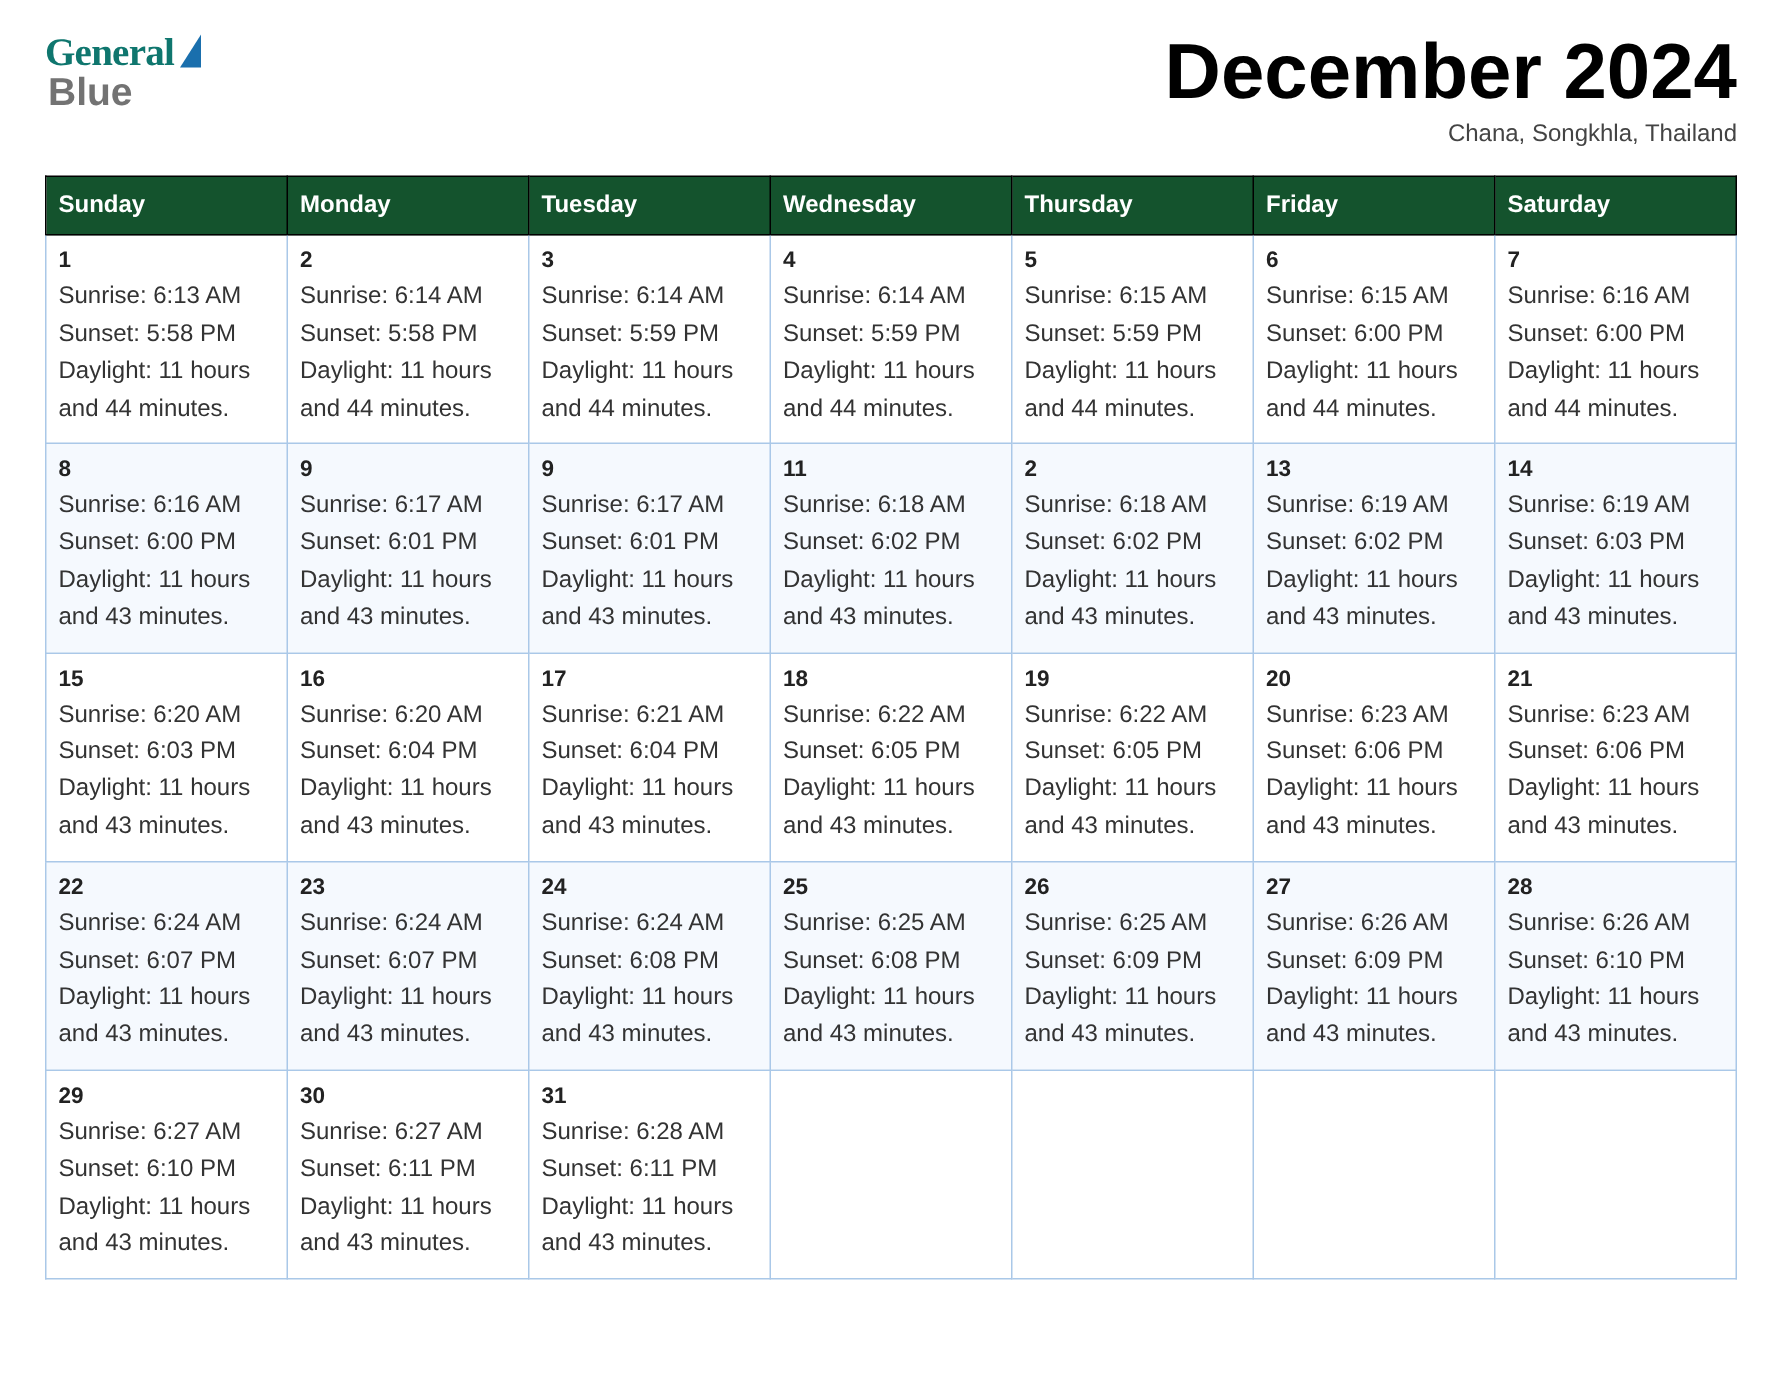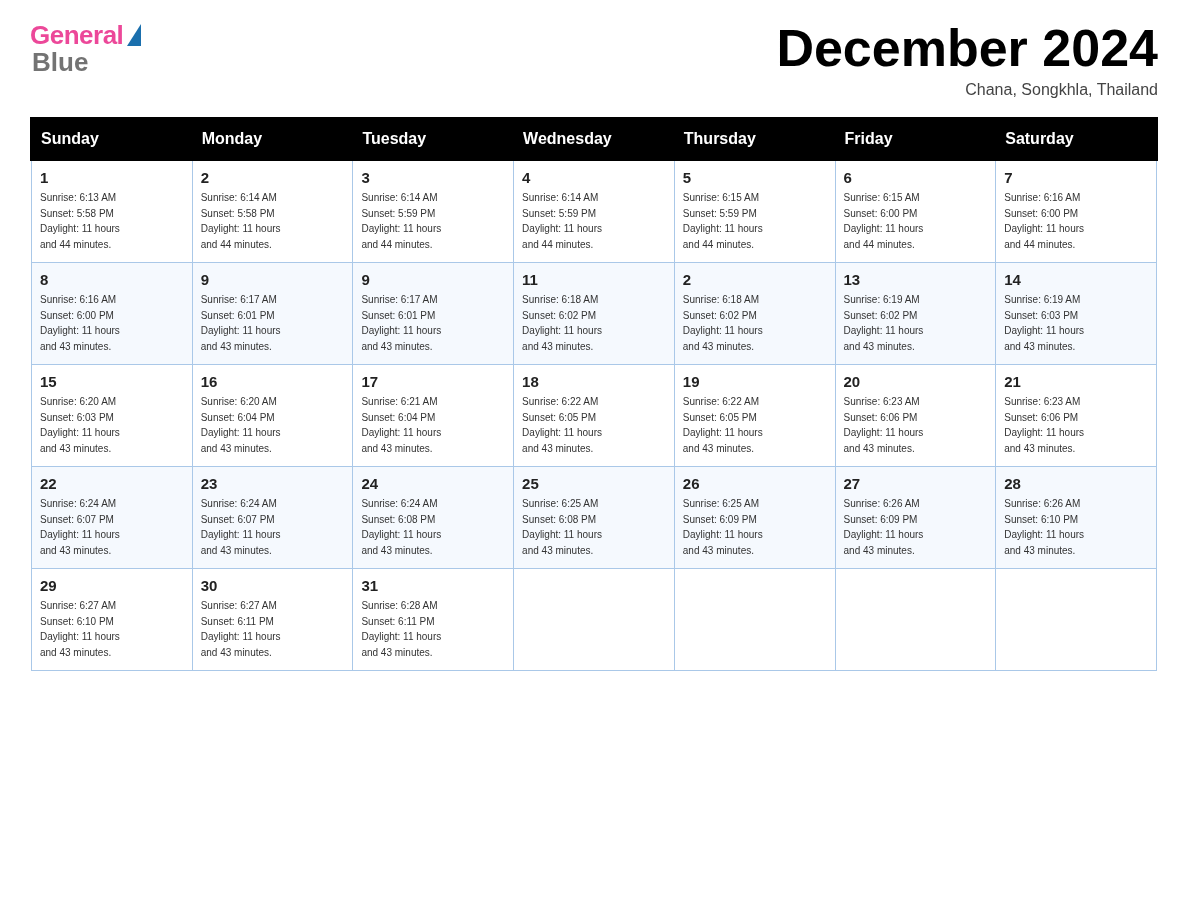--- a/index.html
+++ b/index.html
@@ -22,22 +22,23 @@
       flex-direction: column;
       align-items: flex-start;
     }
     .logo-top {
       display: flex;
       align-items: center;
     }
     .logo-general {
       font-size: 26px;
       font-weight: bold;
-      color: #ec4899;
+      color: #0f766e;
       letter-spacing: -0.5px;
+      font-family: Liberation Serif, serif;
     }
     .logo-triangle {
       width: 0;
       height: 0;
       border-left: 14px solid transparent;
       border-right: 0px solid transparent;
       border-bottom: 22px solid #1a6fad;
       margin-left: 4px;
       margin-bottom: 2px;
     }
@@ -61,48 +62,48 @@
       font-size: 16px;
       color: #444;
       margin-top: 4px;
     }
     table {
       width: 100%;
       border-collapse: collapse;
       table-layout: fixed;
     }
     thead tr th {
-      background: #000000;
+      background: #14532d;
       color: #fff;
       font-size: 16px;
       font-weight: bold;
       padding: 10px 8px;
       text-align: left;
-      border: 3px solid #000000;
+      border: 1px solid #000000;
     }
     tbody tr td {
       vertical-align: top;
       border: 1px solid #aac8e8;
       padding: 8px 8px 10px 8px;
       font-size: 13px;
       color: #222;
       background: #fff;
       min-height: 90px;
     }
     tbody tr:nth-child(even) td {
       background: #f5f9fe;
     }
     .day-num {
       font-size: 15px;
       font-weight: bold;
       color: #222;
       margin-bottom: 4px;
     }
     .day-info {
-      font-size: 10px;
+      font-size: 16px;
       color: #333;
       line-height: 1.55;
     }
     .empty-cell {
       background: #fff !important;
     }
   </style>
 </head>
 <body>
 

